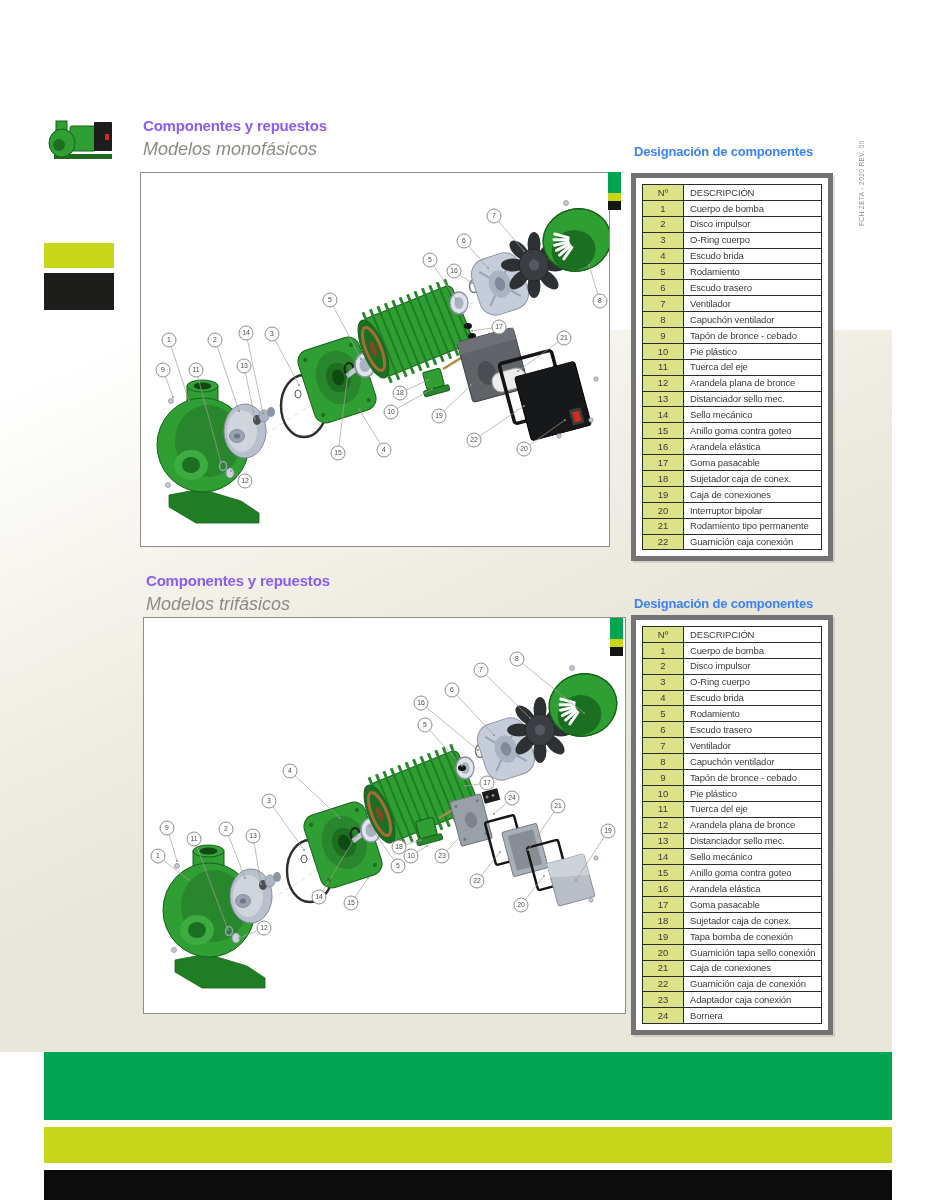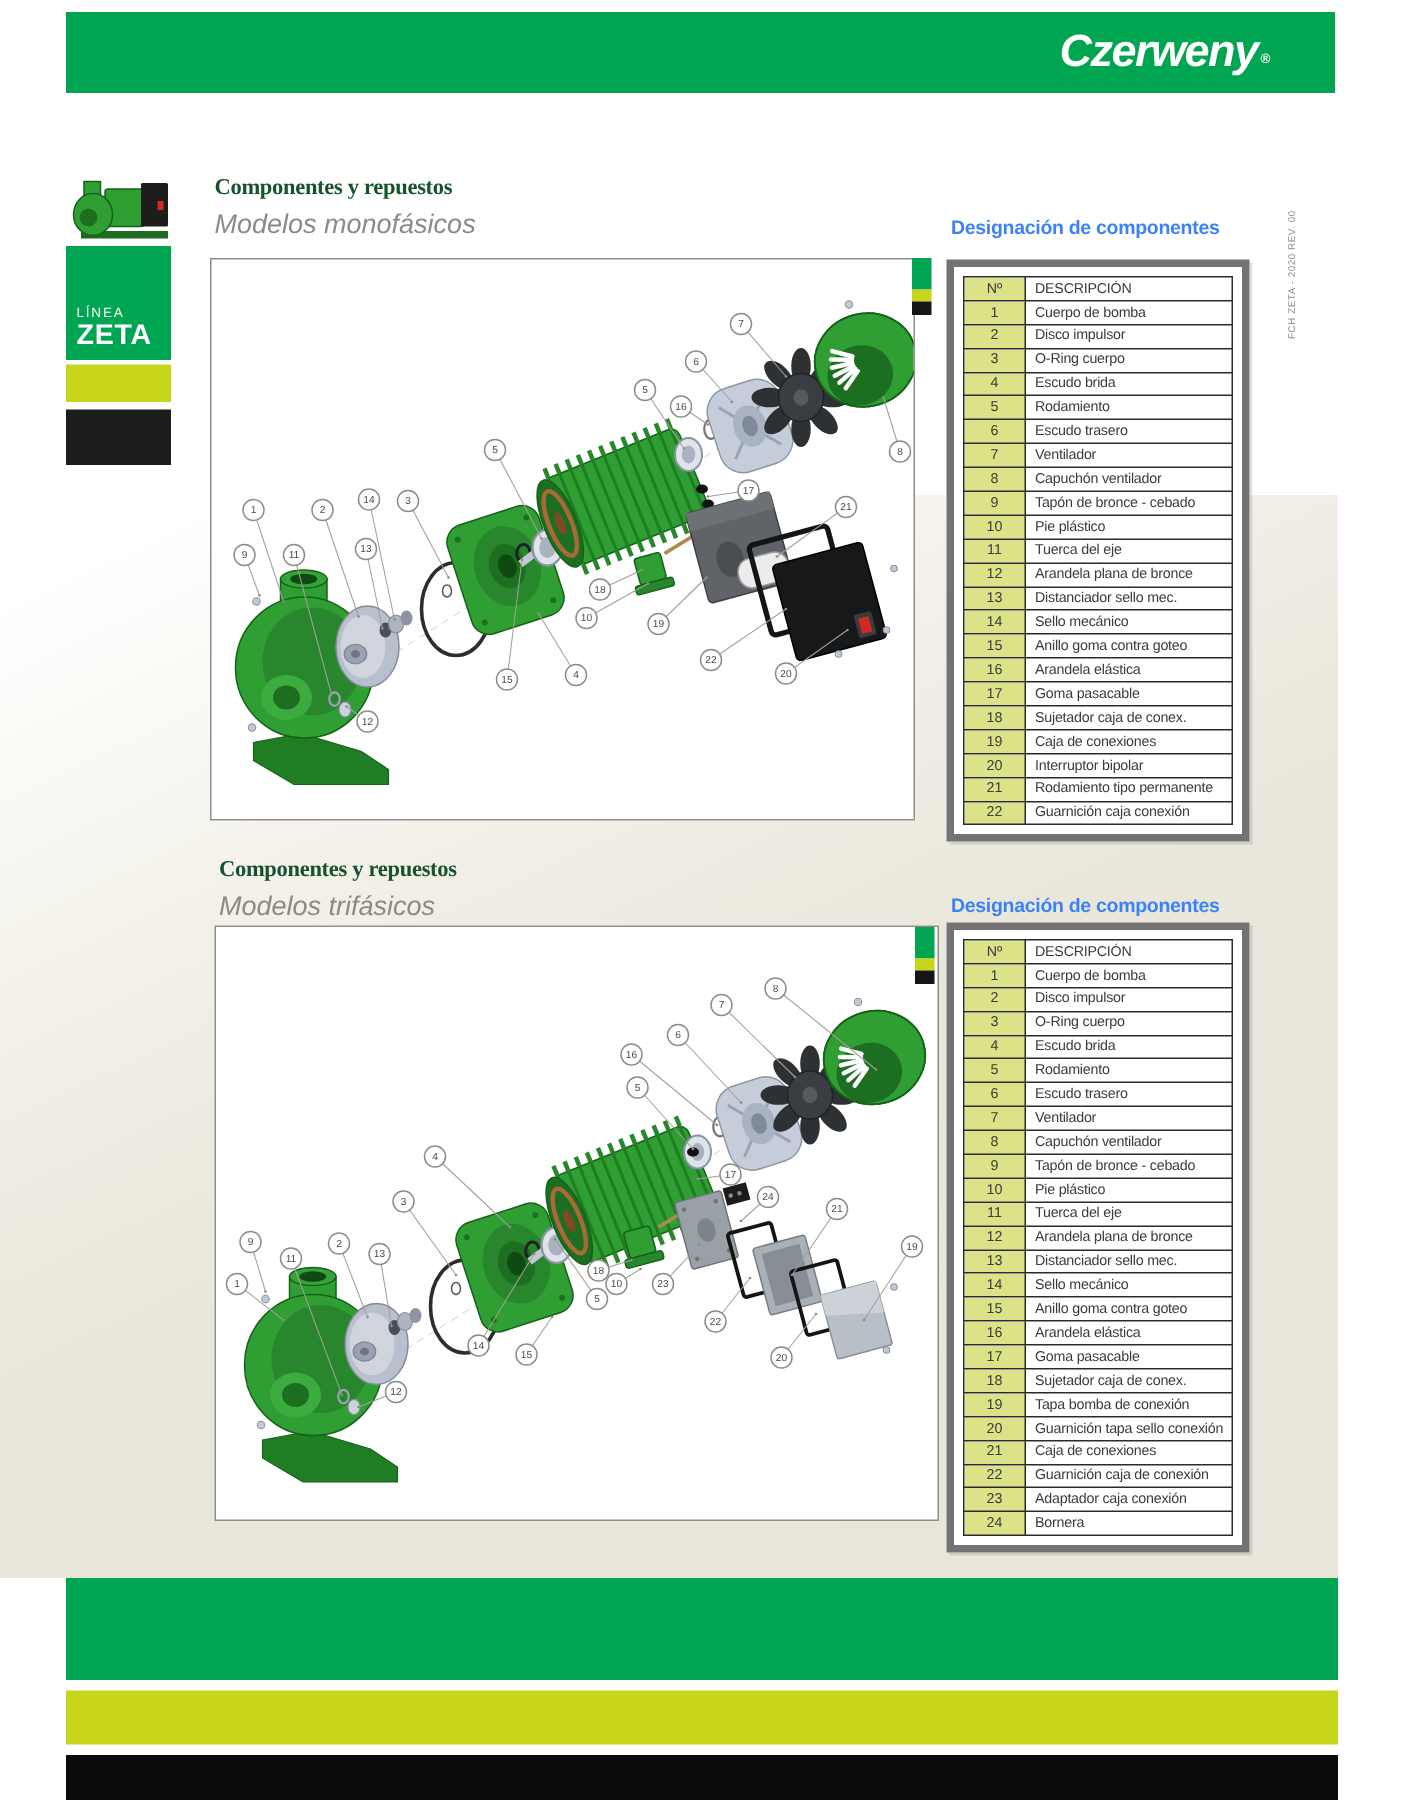--- a/index.html
+++ b/index.html
@@ -18,21 +18,21 @@
   
   .thumb{position:absolute;left:46px;top:110px;width:76px;height:54px;}
   .blk{position:absolute;left:44px;width:70px;}
   .blk-green{top:164px;height:76px;background:var(--brand-green,#00a551);display:flex;flex-direction:column;
              justify-content:flex-end;box-sizing:border-box;padding:0 0 7px 7px;color:#fff;}
   .blk-green .linea{font-size:9px;letter-spacing:1.2px;line-height:1.2;}
   .blk-green .zeta{font-size:19px;font-weight:bold;letter-spacing:.5px;line-height:1;}
   .blk-lime{top:243px;height:25px;background:var(--lime,#c8d61b);}
   .blk-black{top:273px;height:37px;background:#1d1d1b;}
   
-  .sec-title{position:absolute;font-size:15px;font-weight:bold;color:#14532d;letter-spacing:-.2px;margin:0;font-family:Liberation Serif, serif;}
+  .sec-title{position:absolute;font-size:15px;font-weight:bold;color:#8b5cf6;letter-spacing:-.2px;margin:0;}
   .sec-sub{position:absolute;font-size:18px;font-style:italic;color:#8b8b85;margin:0;}
   .dbox{position:absolute;background:#fff;border:1px solid #8f8d86;}
   .dbox svg{width:100%;height:100%;display:block;}
   .chips{position:absolute;width:13px;display:flex;flex-direction:column;}
   .chips .c-g{height:21px;background:var(--brand-green,#00a551);}
   .chips .c-y{height:8px;background:var(--lime,#c8d61b);}
   .chips .c-b{height:9px;background:#151513;}
   #box0 .chips{left:467px;top:-1px;}
   #box1 .chips{left:466px;top:0;}
   .comp-head{position:absolute;font-size:13px;font-weight:bold;color:#3b82f6;margin:0;letter-spacing:-.2px;}
@@ -47,40 +47,33 @@
   .bar-lime{top:1127px;height:36px;background:var(--lime,#c8d61b);}
   .bar-black{top:1170px;height:30px;background:#0c0c0c;}
 </style>
 </head>
 <body>
 
 <div class="page">
 
   <div class="beige"></div>
 
-  <div class="header">
-    <div class="logo"><span>Czerweny</span><span class="reg">®</span></div>
-  </div>
 
   <div class="side-note">FCH ZETA - 2020 REV. 00</div>
 
   <div class="thumb">
     <svg viewBox="0 0 76 54">
       <rect x="8" y="44" width="58" height="5" fill="#1d6b21"></rect>
       <rect x="24" y="16" width="26" height="25" rx="2" fill="#2f9e33" stroke="#156319"></rect>
       <rect x="48" y="12" width="18" height="29" rx="1" fill="#1d1d1b"></rect>
       <rect x="59" y="24" width="4" height="6" fill="#cf2b20"></rect>
       <rect x="10" y="11" width="11" height="13" fill="#2f9e33" stroke="#156319"></rect>
       <ellipse cx="16" cy="33" rx="13" ry="14" fill="#2f9e33" stroke="#156319"></ellipse>
       <ellipse cx="13" cy="35" rx="6" ry="6" fill="#1c6e20"></ellipse>
     </svg>
-  </div>
-  <div class="blk blk-green">
-    <span class="linea">LÍNEA</span>
-    <span class="zeta">ZETA</span>
   </div>
   <div class="blk blk-lime"></div>
   <div class="blk blk-black"></div>
 
   <h2 class="sec-title" style="left:143px;top:117px;">Componentes y repuestos</h2>
   <p class="sec-sub" style="left:143px;top:139px;">Modelos monofásicos</p>
   <div class="dbox" id="box0" style="left:140px;top:172px;width:468px;height:373px;">
     <svg viewBox="0 0 468 373">
         <g transform="translate(0,0)">
     <line x1="55" y1="305" x2="445" y2="58" stroke="#c9c9c2" stroke-width="0.6" stroke-dasharray="5 4"></line>

